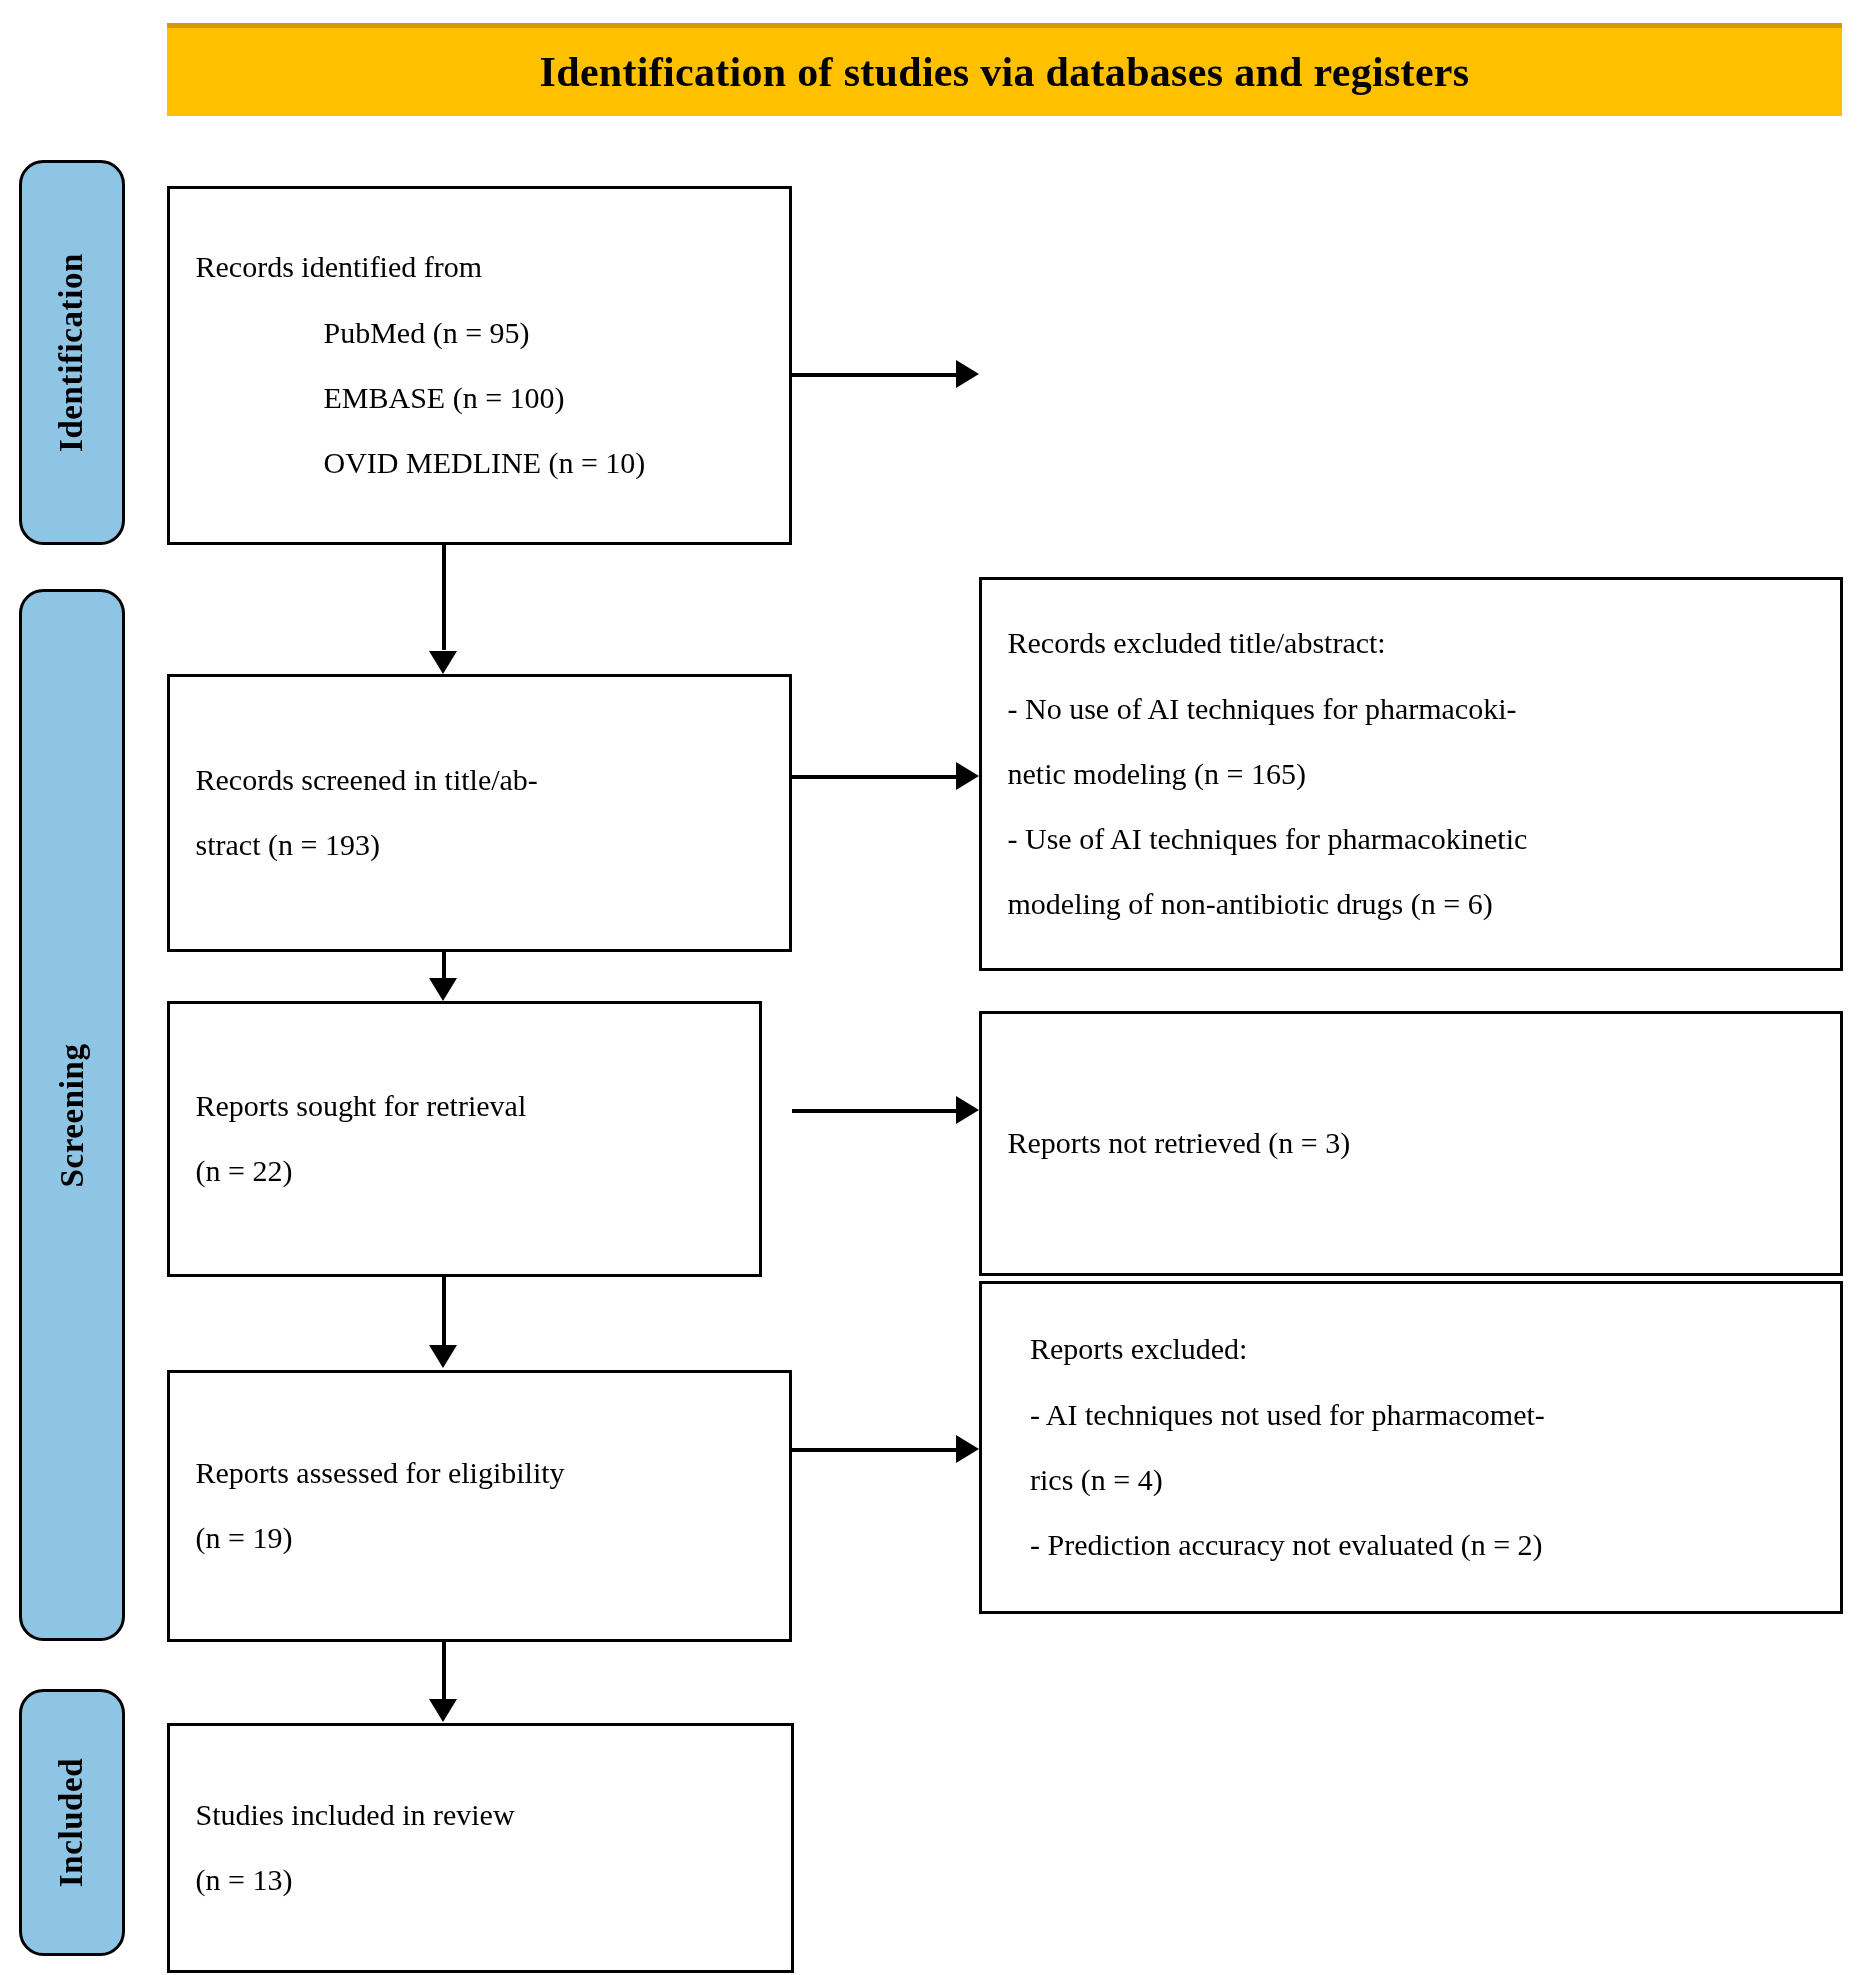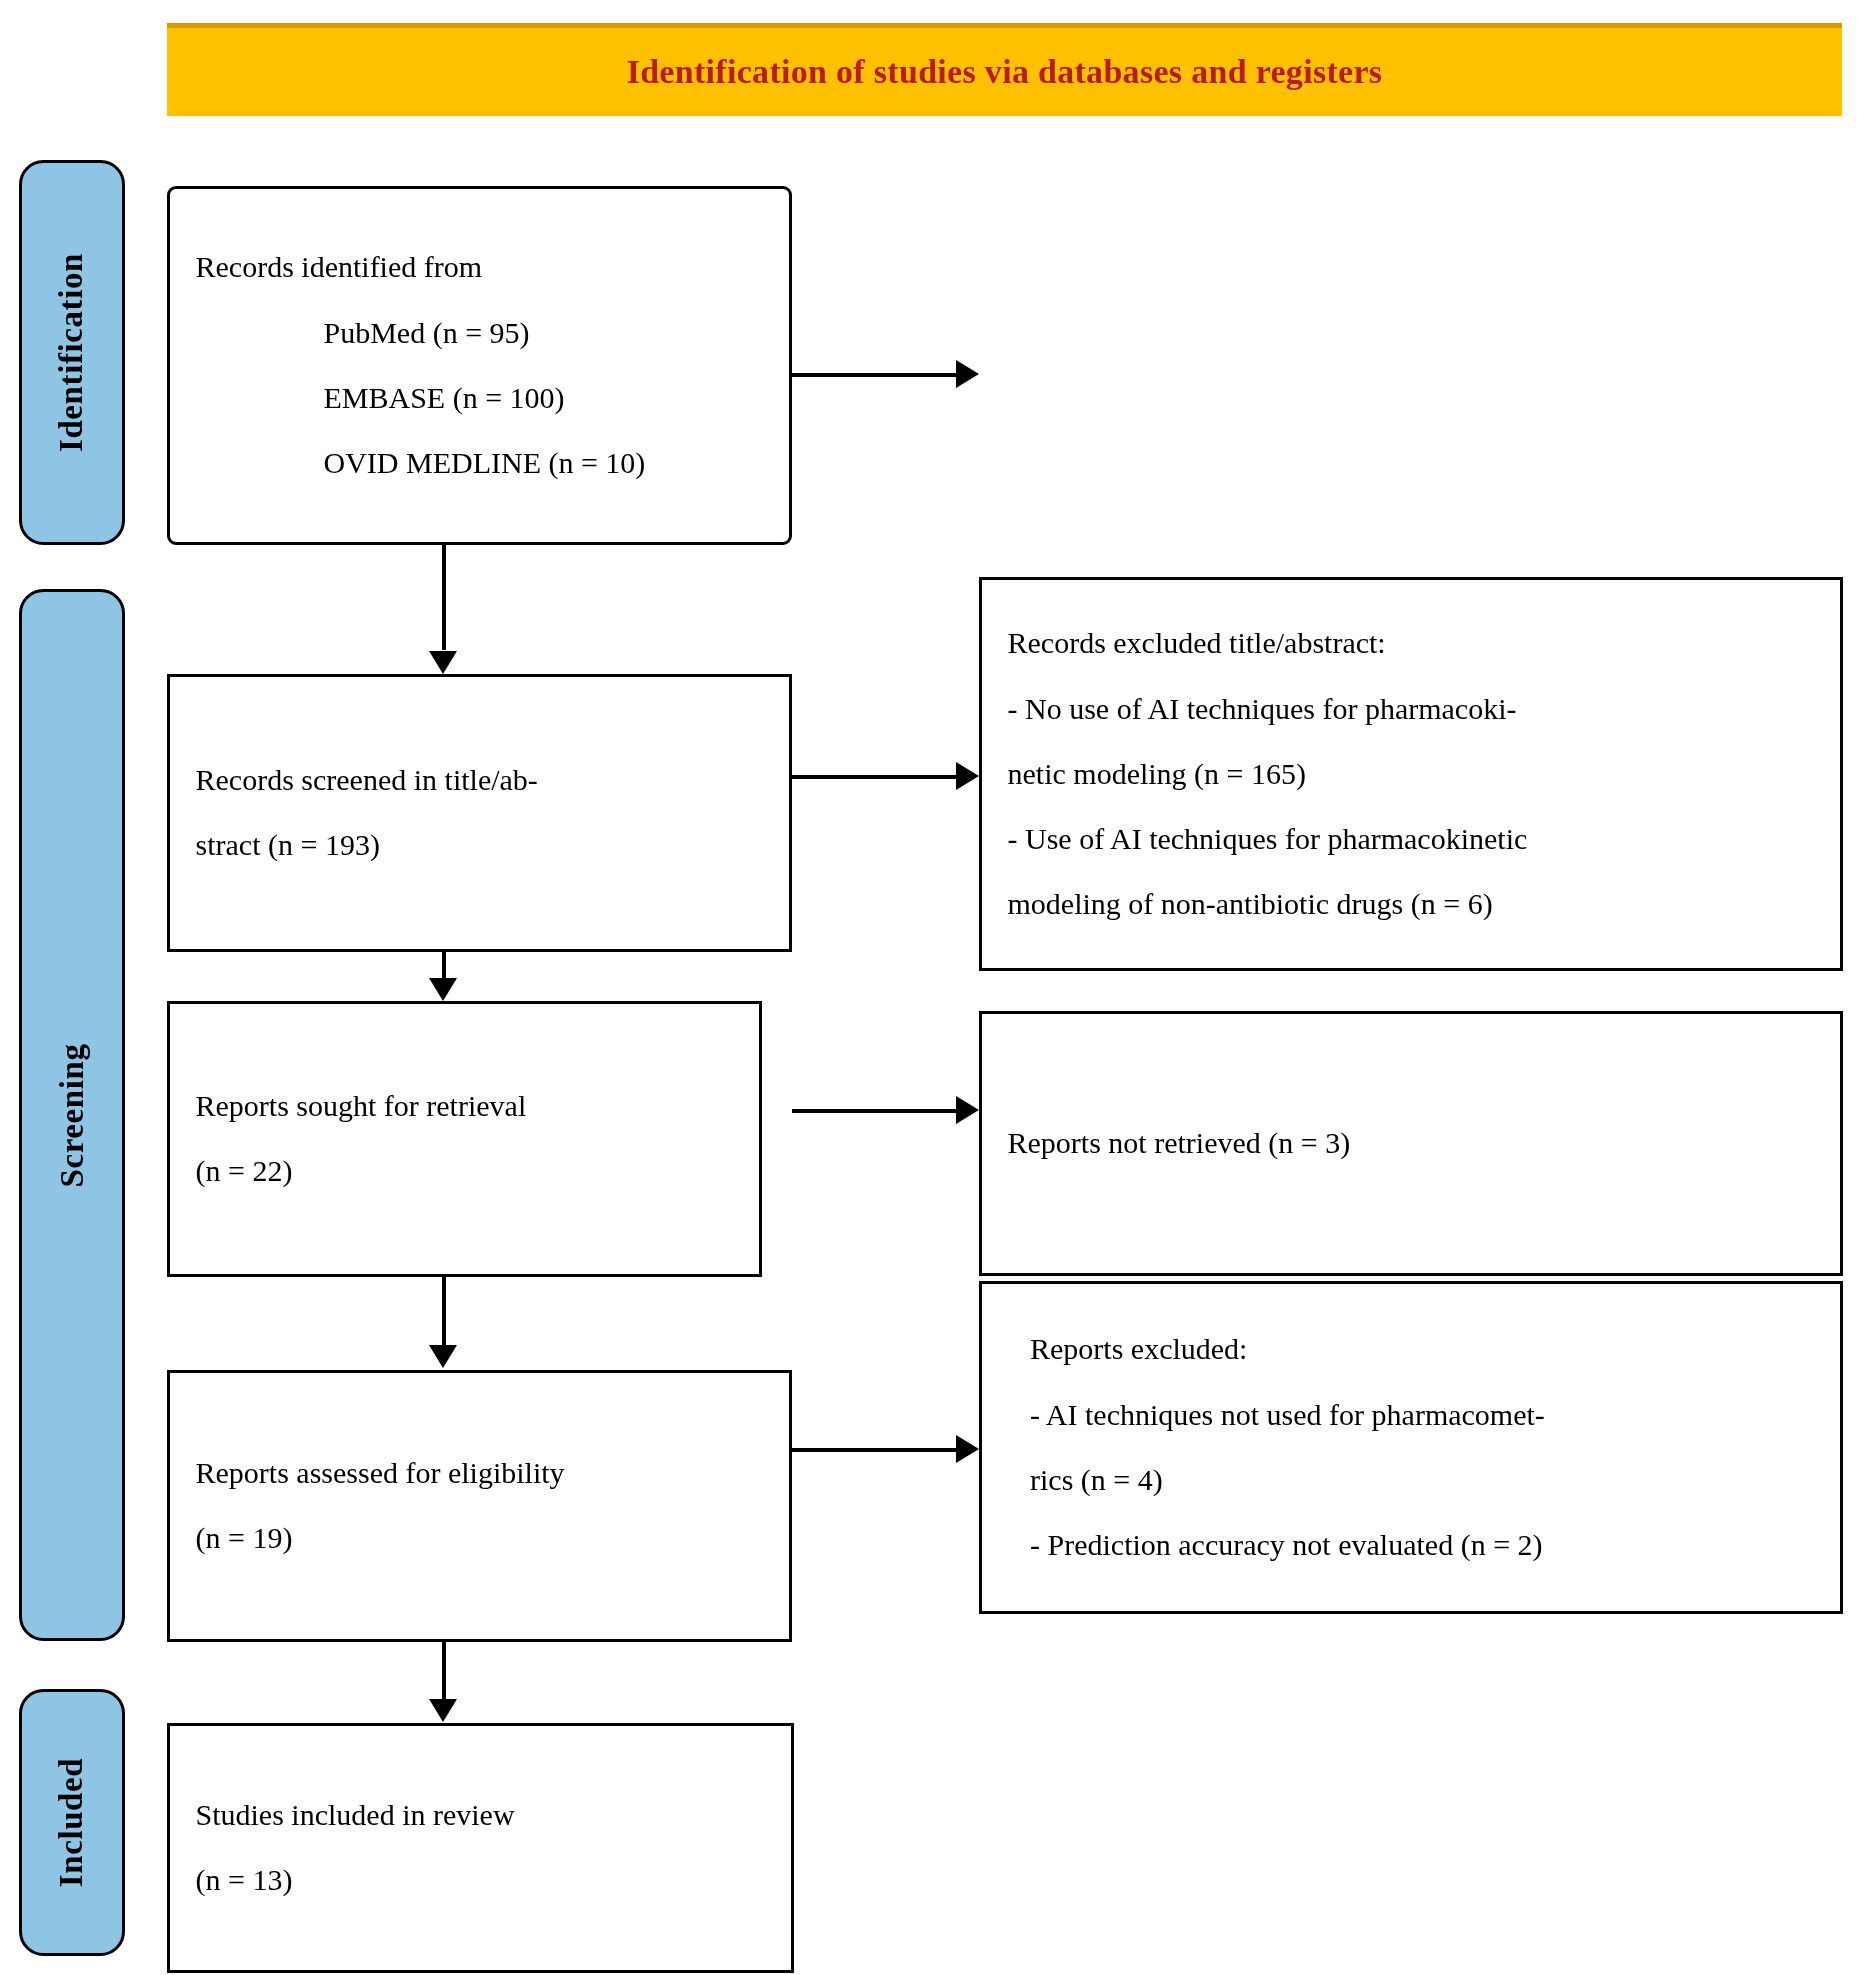--- a/index.html
+++ b/index.html
@@ -27,25 +27,25 @@
     width: 1675px;
     height: 93px;
     background: #FFC000;
     border-top: 5px solid #D79B02;
     box-sizing: border-box;
     display: flex;
     align-items: center;
     justify-content: center;
   }
   .header-banner .header-title {
-    font-size: 34px;
+    font-size: 42px;
     font-weight: bold;
     letter-spacing: 0.3px;
     line-height: 1.1;
-    color: #b91c1c;
+    color: #000000;
     text-align: center;
   }
 
   
   .stage-pill {
     position: absolute;
     background: #8EC4E4;
     border: 3.9px solid #000000;
     border-radius: 24.4px;
     box-sizing: border-box;
@@ -90,21 +90,21 @@
     text-align-last: left;
   }
   .flow-box p.gap {
     margin-top: 16.6px;
   }
   .flow-box em {
     font-style: italic;
   }
 
   
-  #box-identified   { left: 167px;  top: 186px;  width: 625px; height: 359px; border-radius: 9px; }
+  #box-identified   { left: 167px;  top: 186px;  width: 625px; height: 359px; }
   #box-screened     { left: 167px;  top: 674px; width: 625px; height: 278px; }
   #box-sought       { left: 167px;  top: 1001px; width: 595px; height: 276px; }
   #box-assessed     { left: 167px;  top: 1370px; width: 625px; height: 272px; }
   #box-included     { left: 167px;  top: 1723px; width: 627px; height: 250px; }
 
   
   #box-removed      { left: 979px; top: 160px;  width: 864px; height: 385px; }
   #box-excluded-ta  { left: 979px; top: 577px; width: 864px; height: 394px; }
   #box-not-retrieved{ left: 979px; top: 1011px; width: 864px; height: 265px; }
   #box-excluded-rep { left: 979px; top: 1281px; width: 864px; height: 333px; padding-left: 48px; }

